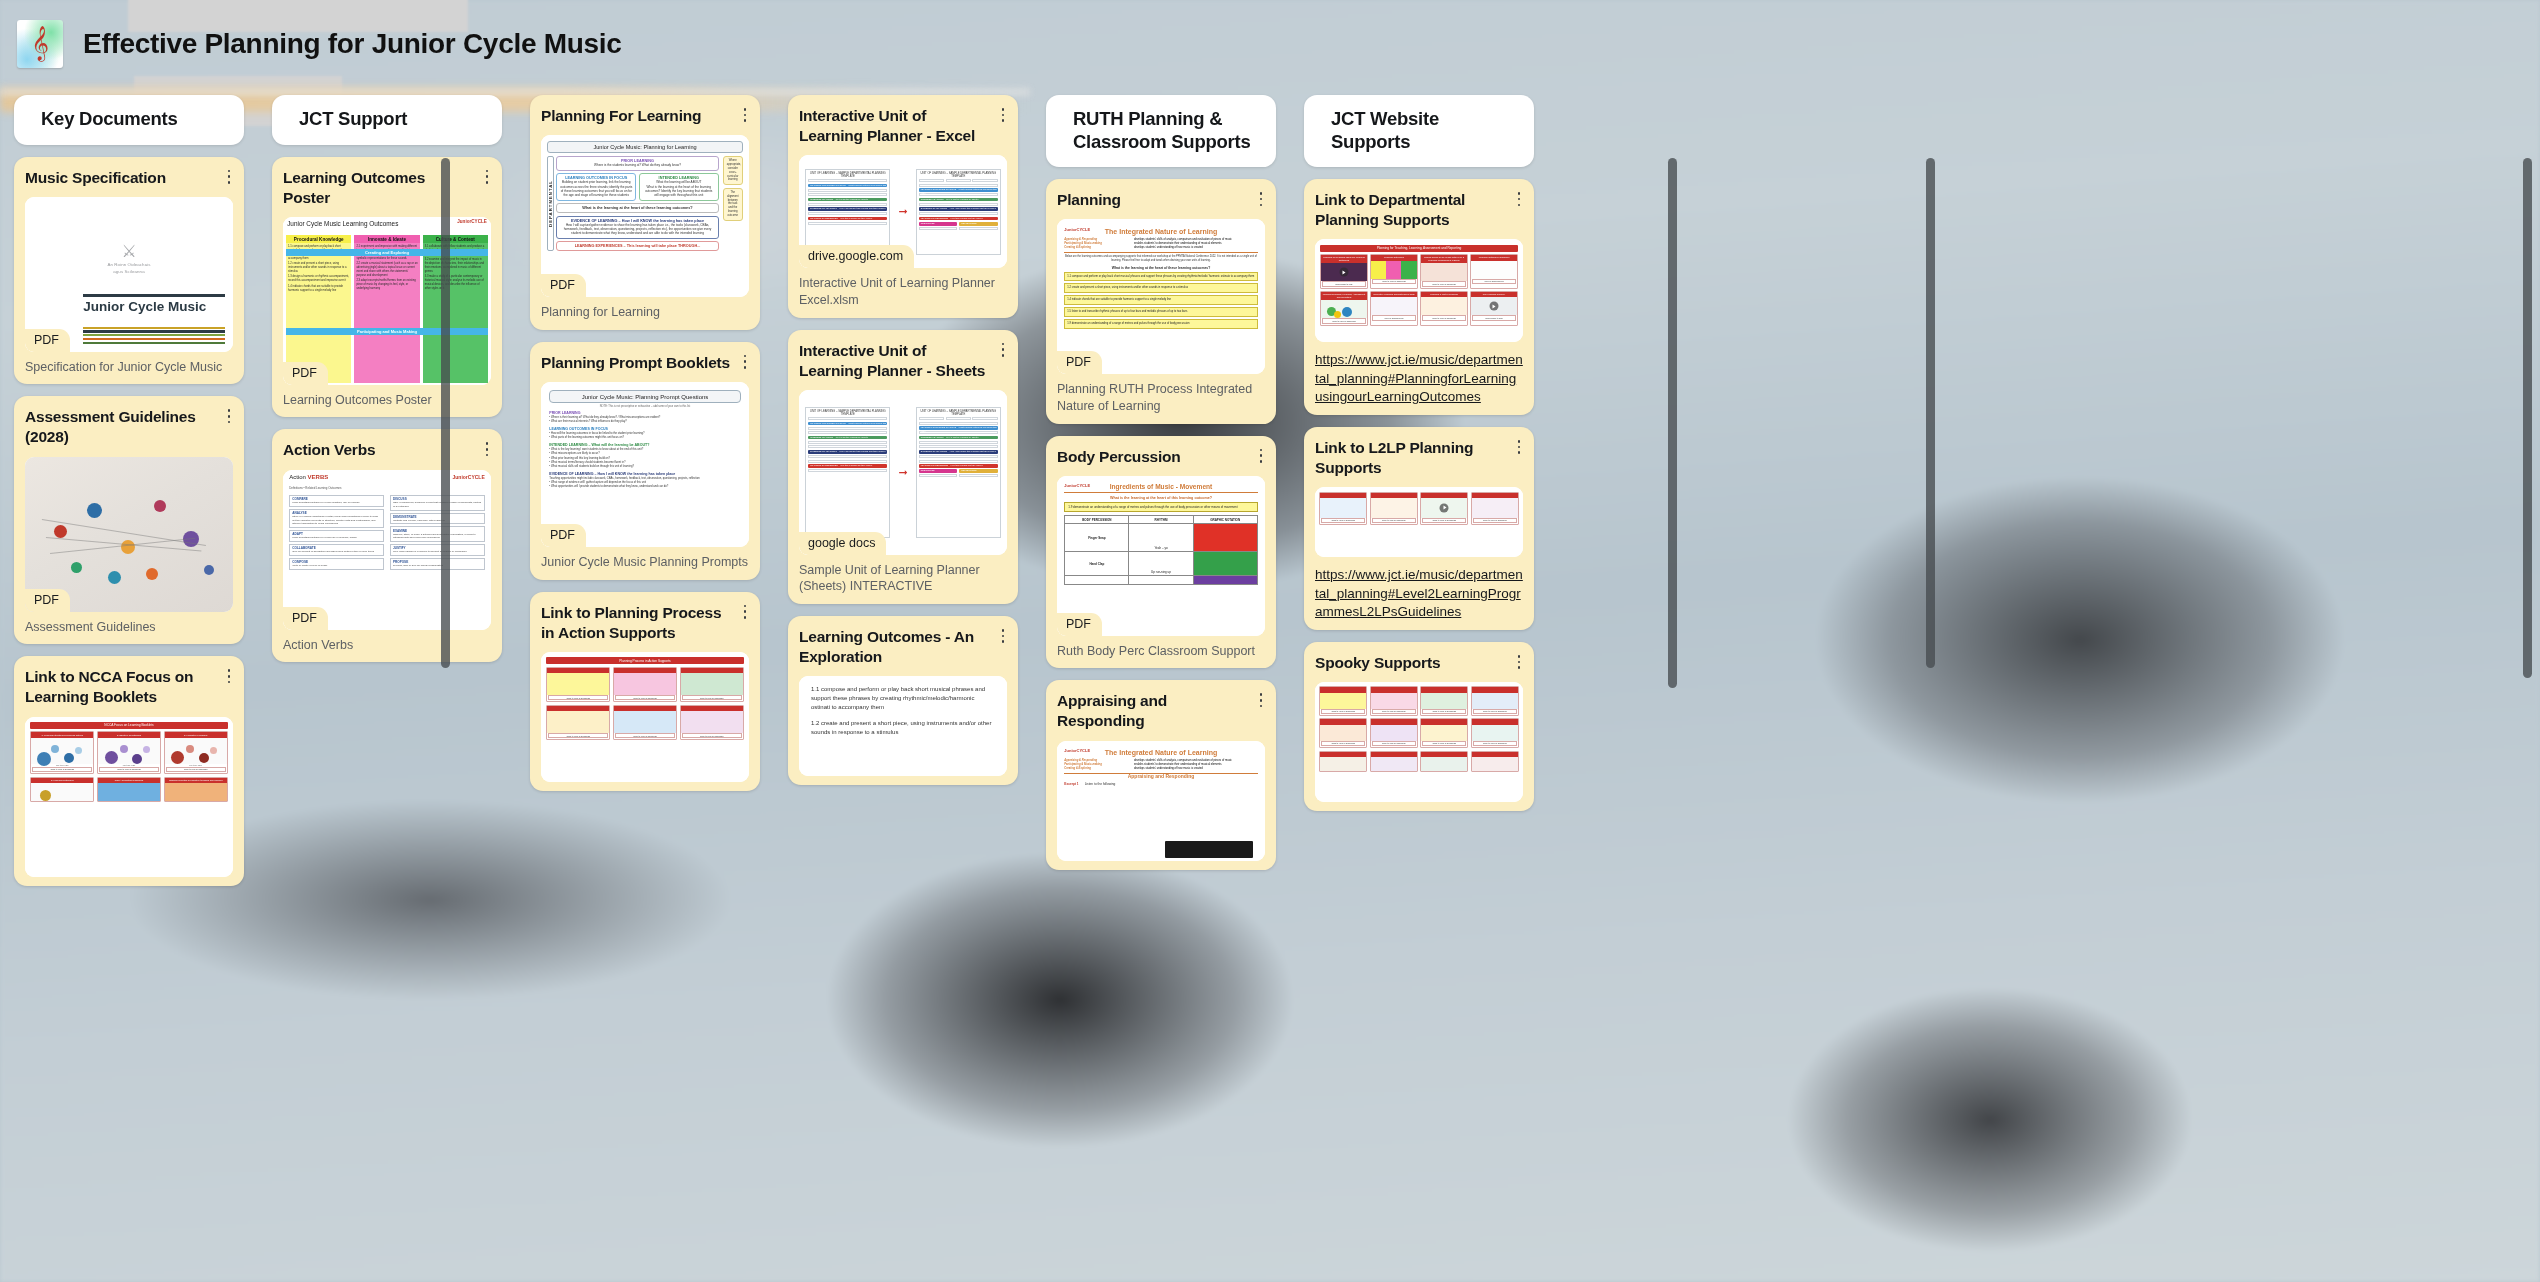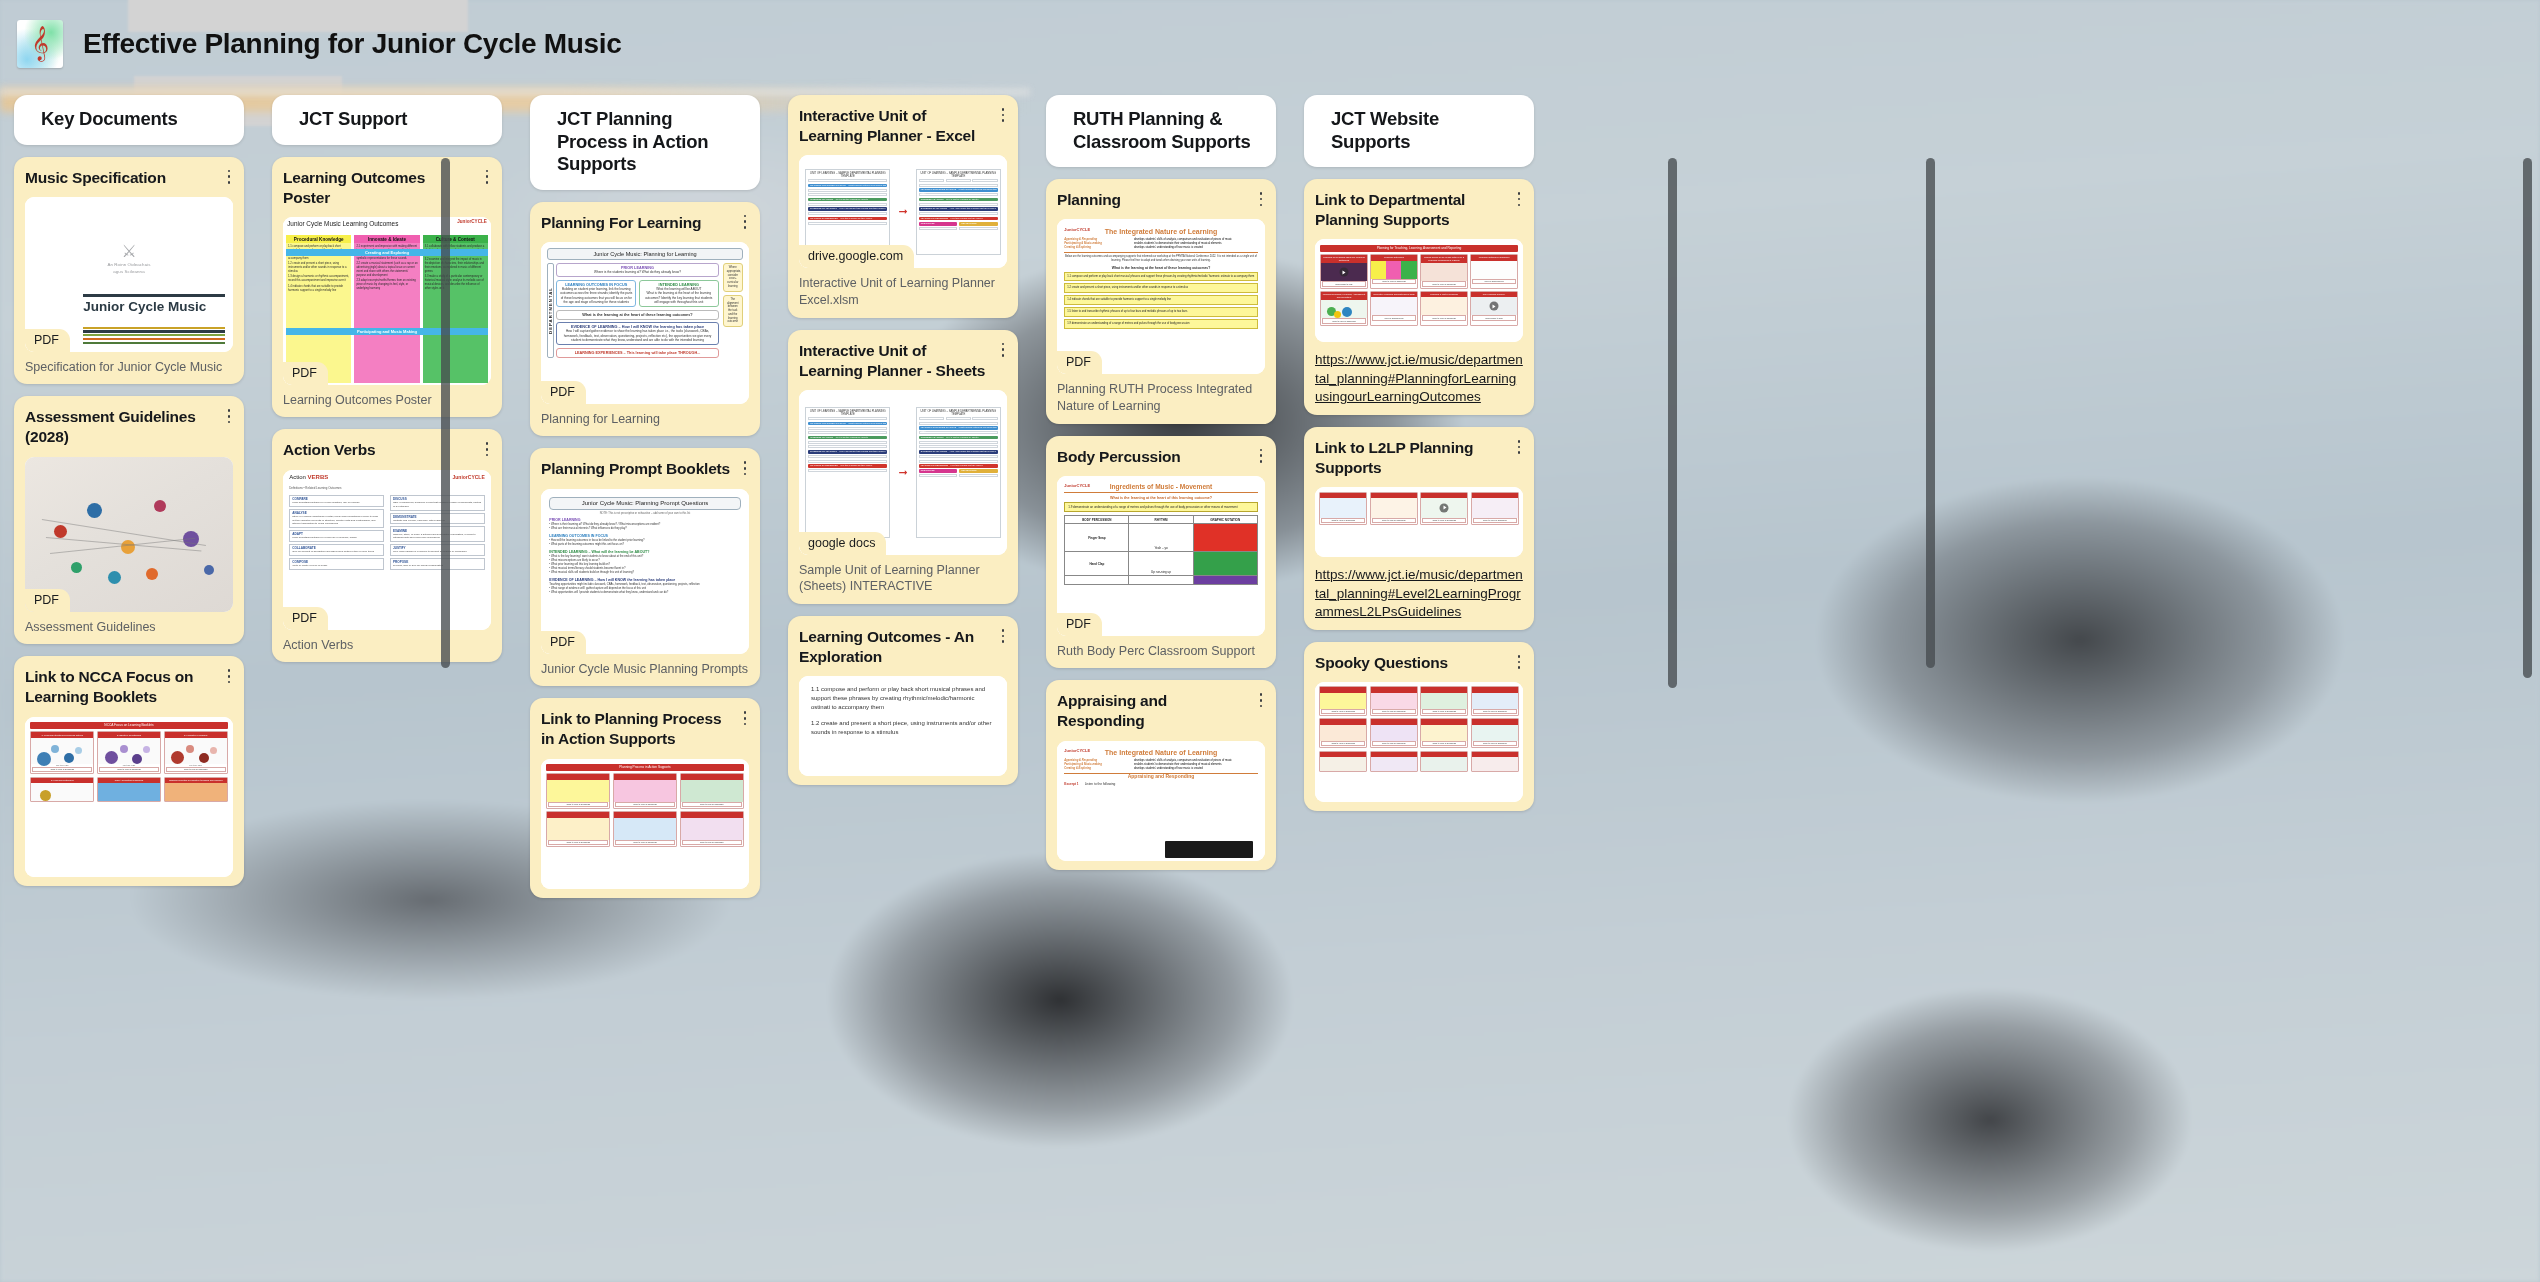--- a/index.html
+++ b/index.html
@@ -564,23 +564,20 @@
           </div>
           <span class="badge">PDF</span>
         </div>
         <div class="post-caption">Action Verbs</div>
       </article>
 
     </div>
   </section>
 
   <section class="column">
-    <div class="col-header">
-      <div class="col-header-title">JCT Planning Process in Action Supports</div>
-    </div>
     <div class="col-posts">
 
       <article class="post">
         <div class="post-menu">
             <i></i>
             <i></i>
             <i></i>
           </div>
         <div class="post-title">Planning For Learning</div>
         <div class="thumb" style="height:162px">
@@ -1107,21 +1104,21 @@
         </div>
         <a class="post-link" href="#">https://www.jct.ie/music/departmental_planning#Level2LearningProgrammesL2LPsGuidelines</a>
       </article>
 
       <article class="post">
         <div class="post-menu">
             <i></i>
             <i></i>
             <i></i>
           </div>
-        <div class="post-title">Spooky Questions</div>
+        <div class="post-title">Spooky Supports</div>
         <div class="thumb" style="height:120px">
           <div class="thumb-inner">
             <div class="grid-doc" style="padding:2%">
               <div class="grid-rows" style="margin-top:0">
                 <div class="grid-row">
                   <div class="grid-cell">
                       <div class="ch">&nbsp;</div>
                       <div class="cb" style="height:16px;background:#fdf79a"></div>
                       <div class="cbtn">Click to view or download</div>
                     </div>

